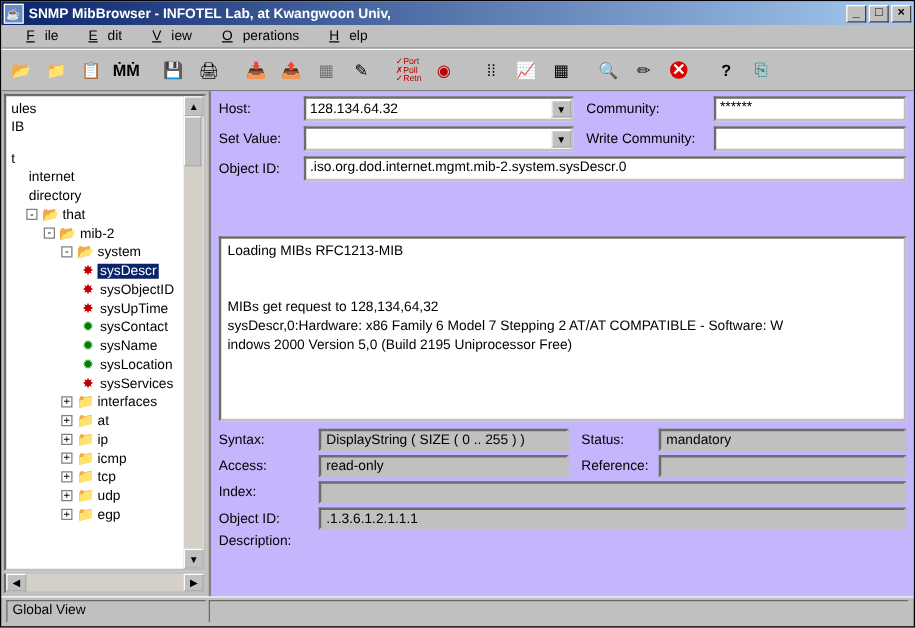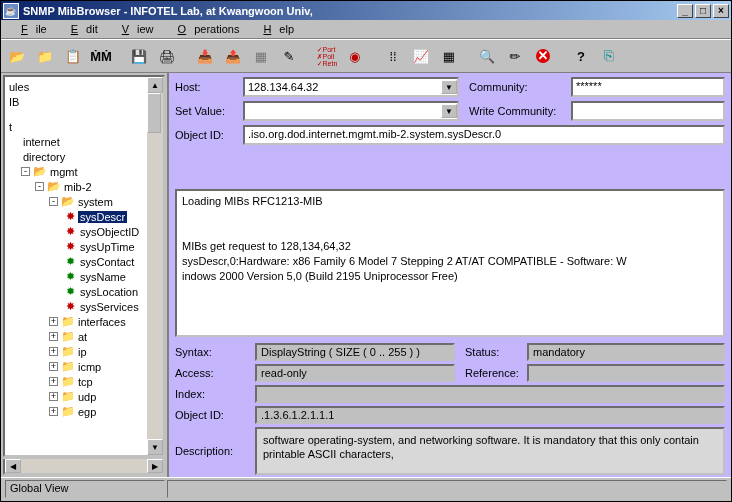--- a/index.html
+++ b/index.html
@@ -186,21 +186,21 @@
             <span class="lbl">internet</span>
           </div>
         <div class="row">
             <span class="ind"></span>
             <span class="lbl">directory</span>
           </div>
         <div class="row">
             <span class="ind"></span>
             <span class="tog">-</span>
             <span class="ic folder">📂</span>
-            <span class="lbl">mgmt</span>
+            <span class="lbl">that</span>
           </div>
         <div class="row">
             <span class="ind"></span>
             <span class="ind"></span>
             <span class="tog">-</span>
             <span class="ic folder">📂</span>
             <span class="lbl">mib-2</span>
           </div>
         <div class="row">
             <span class="ind"></span>
@@ -384,21 +384,20 @@
     <div class="infoline">
       <div style="width:76px">Index:</div>
       <div class="statfield" style="flex:1"></div>
     </div>
     <div class="infoline">
       <div style="width:76px">Object ID:</div>
       <div class="statfield" style="flex:1">.1.3.6.1.2.1.1.1</div>
     </div>
     <div class="infoline" style="align-items:stretch;">
       <div style="width:76px;display:flex;align-items:center;">Description:</div>
-      <div class="descfield" style="flex:1;height:48px;">software operating-system, and networking software.  It is mandatory that this only contain printable ASCII characters,</div>
     </div>
   </div>
 </div>
 
 <div class="statusbar">
   <div class="panel" style="width:160px">Global View</div>
   <div class="panel" style="flex:1;margin-left:2px;"></div>
 </div>
 
 </body></html>

